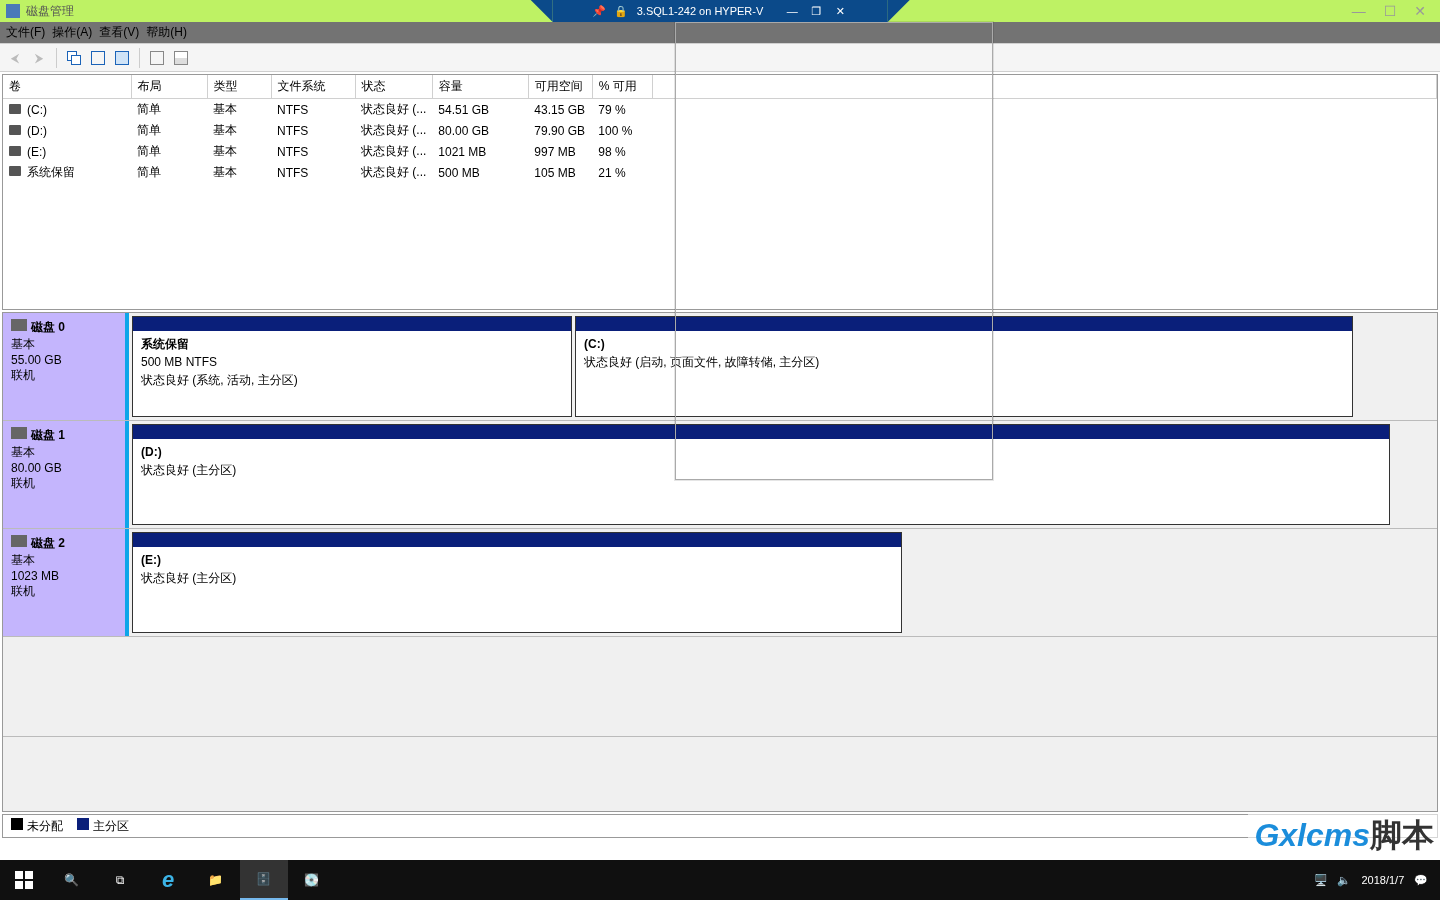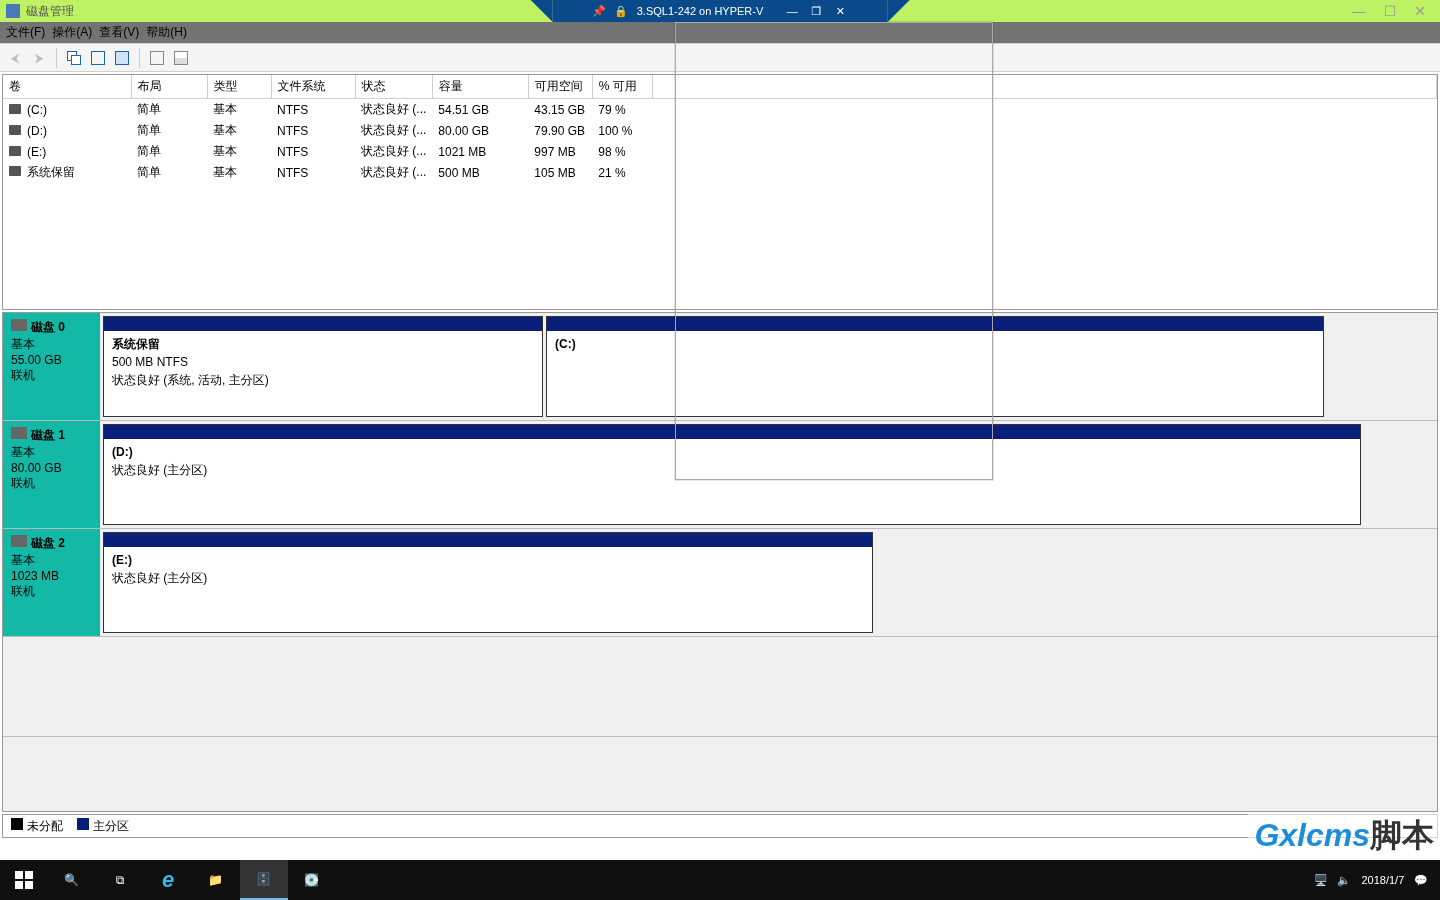--- a/index.html
+++ b/index.html
@@ -41,21 +41,21 @@
 .vol-table { border: 1px solid #999; margin: 2px; height: 236px; overflow: hidden; background: #fff; }
 .vol-table table { width: 100%; border-collapse: collapse; }
 .vol-table th { background: #fff; border-right: 1px solid #d0d0d0; border-bottom: 1px solid #d0d0d0; text-align: left; padding: 3px 6px; font-weight: normal; font-size: 12px; }
 .vol-table td { padding: 2px 6px; white-space: nowrap; }
 .vol-ico { width: 12px; height: 10px; background: #555; display: inline-block; margin-right: 6px; border-radius: 1px; }
 
 
 .disk-panel { border: 1px solid #999; margin: 0 2px; background: #f0f0f0; height: 500px; overflow-y: auto; }
 .disk-row { display: flex; border-bottom: 1px solid #bbb; min-height: 100px; background: #f0f0f0; }
 .disk-row.tall { min-height: 108px; }
-.disk-head { width: 97px; padding: 6px 8px; background: #14b8a6; border-right: 1px solid #0ea5e9; }
+.disk-head { width: 126px; padding: 6px 8px; background: #c4b5fd; border-right: 4px solid #0ea5e9; }
 .disk-head .dname { font-weight: bold; }
 .dh-ico { width: 16px; height: 12px; background: #666; display: inline-block; margin-right: 4px; }
 .dh-ico.dvd { border-radius: 50%; background: radial-gradient(circle, #eee 20%, #888 22%, #ddd 70%); width:14px; height:14px; }
 .disk-body { flex: 1; padding: 3px; display: flex; gap: 3px; flex-direction: column; }
 .disk-bar { display: flex; gap: 3px; flex: 1; }
 .part-box { border: 1px solid #333; display: flex; flex-direction: column; background: #fff; }
 .part-hdr { height: 14px; background: #0a1f7a; }
 .part-body { padding: 4px 8px; line-height: 1.5; }
 .part-body .pname { font-weight: bold; }
 
@@ -222,20 +222,21 @@
             <div class="part-body">
               <div class="pname">系统保留</div>
               <div>500 MB NTFS</div>
               <div>状态良好 (系统, 活动, 主分区)</div>
             </div>
           </div>
           <div class="part-box" style="width:778px">
             <div class="part-hdr"></div>
             <div class="part-body">
               <div class="pname">(C:)</div>
+              <div>状态良好 (启动, 页面文件, 故障转储, 主分区)</div>
             </div>
           </div>
         </div>
       </div>
     </div>
     <div class="disk-row tall">
       <div class="disk-head">
         <div><span class="dh-ico"></span><span class="dname">磁盘 1</span></div>
         <div>基本</div>
         <div>80.00 GB</div>

